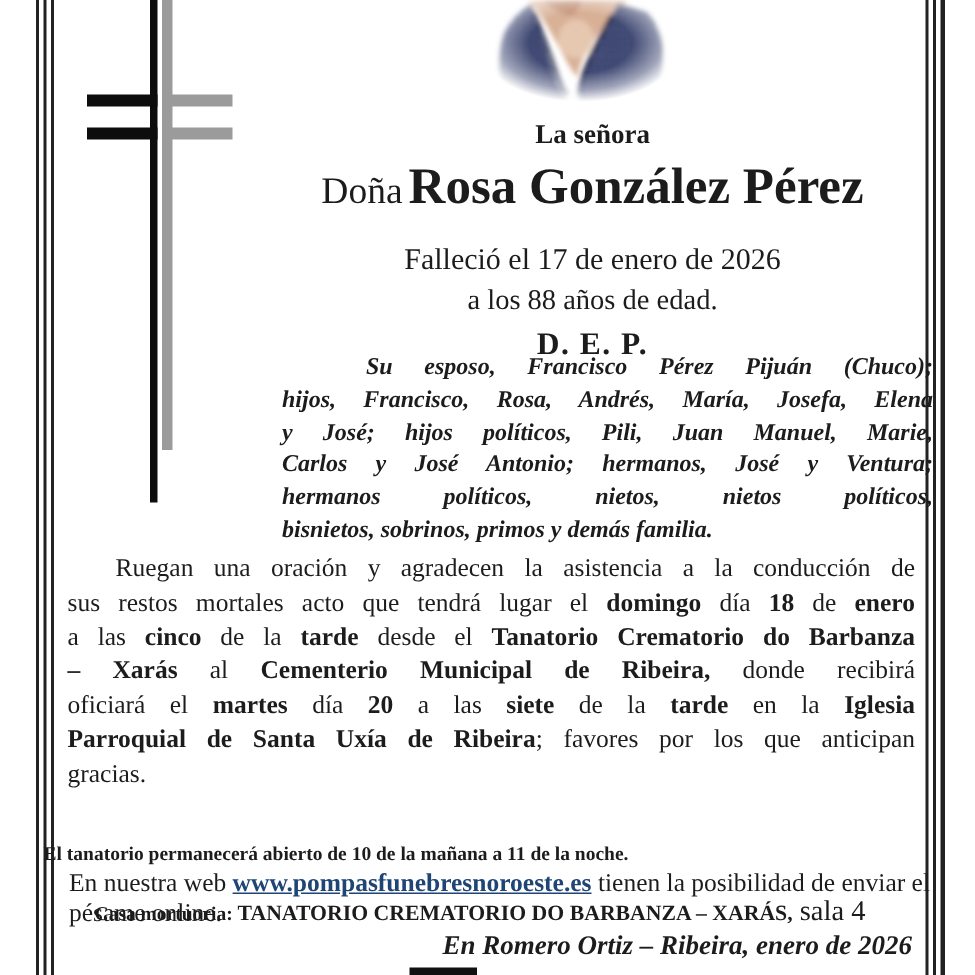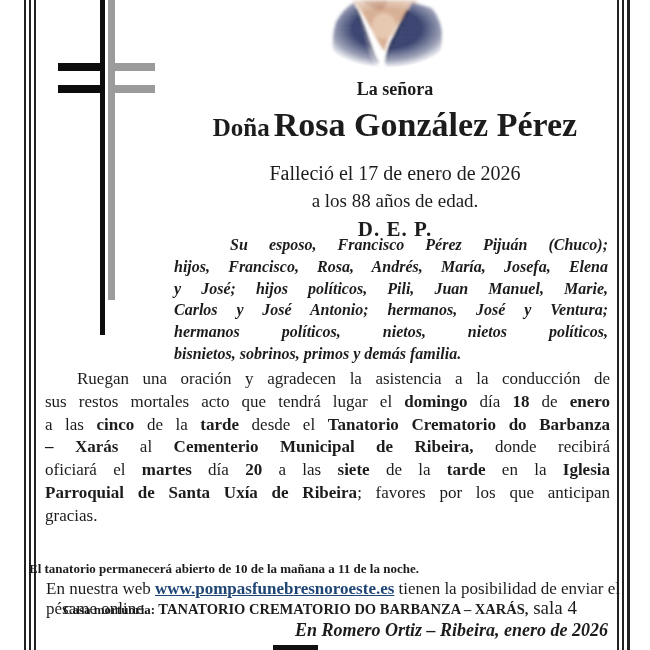--- a/index.html
+++ b/index.html
@@ -28,31 +28,31 @@
   .cx-a1b{left:58px;top:63px;width:47px;height:8px;background:var(--cross-black);}
   .cx-a1g{left:108px;top:63px;width:47px;height:8px;background:var(--cross-gray);}
   .cx-a2b{left:58px;top:85px;width:47px;height:8px;background:var(--cross-black);}
   .cx-a2g{left:108px;top:85px;width:47px;height:8px;background:var(--cross-gray);}
   
   .photo{position:absolute;left:328px;top:0;width:118px;height:68px;}
   
   .hdr{position:absolute;left:178px;top:78px;width:434px;text-align:center;}
   .pretitle{font-size:18px;font-weight:bold;line-height:22px;}
   .nameline{margin-top:4px;line-height:42px;white-space:nowrap;}
-  .dona{font-size:25px;font-weight:bold;margin-right:4px;}
+  .dona{font-size:25px;font-weight:normal;margin-right:4px;}
   .bigname{font-size:34px;font-weight:bold;}
   .death{font-size:20px;line-height:26px;margin-top:8px;}
   .age{font-size:19px;line-height:24px;margin-top:3px;}
   .dep{font-size:21px;font-weight:bold;line-height:24px;margin-top:4px;letter-spacing:1px;}
   
   .para-line{text-align:justify;text-align-last:justify;}
   .para-line.last{text-align-last:left;}
   .b{font-weight:bold;}
   .family{
-    position:absolute;left:174px;top:234px;width:434px;
+    position:absolute;left:188px;top:234px;width:434px;
     font-size:16px;line-height:21.8px;font-weight:bold;font-style:italic;
   }
   .family .para-line:first-child{padding-left:56px;}
   .main{
     position:absolute;left:45px;top:368px;width:565px;
     font-size:17px;line-height:22.8px;
   }
   .main .para-line:first-child{padding-left:32px;}
   
   .hours{position:absolute;left:29px;top:561px;font-size:13px;font-weight:bold;}

